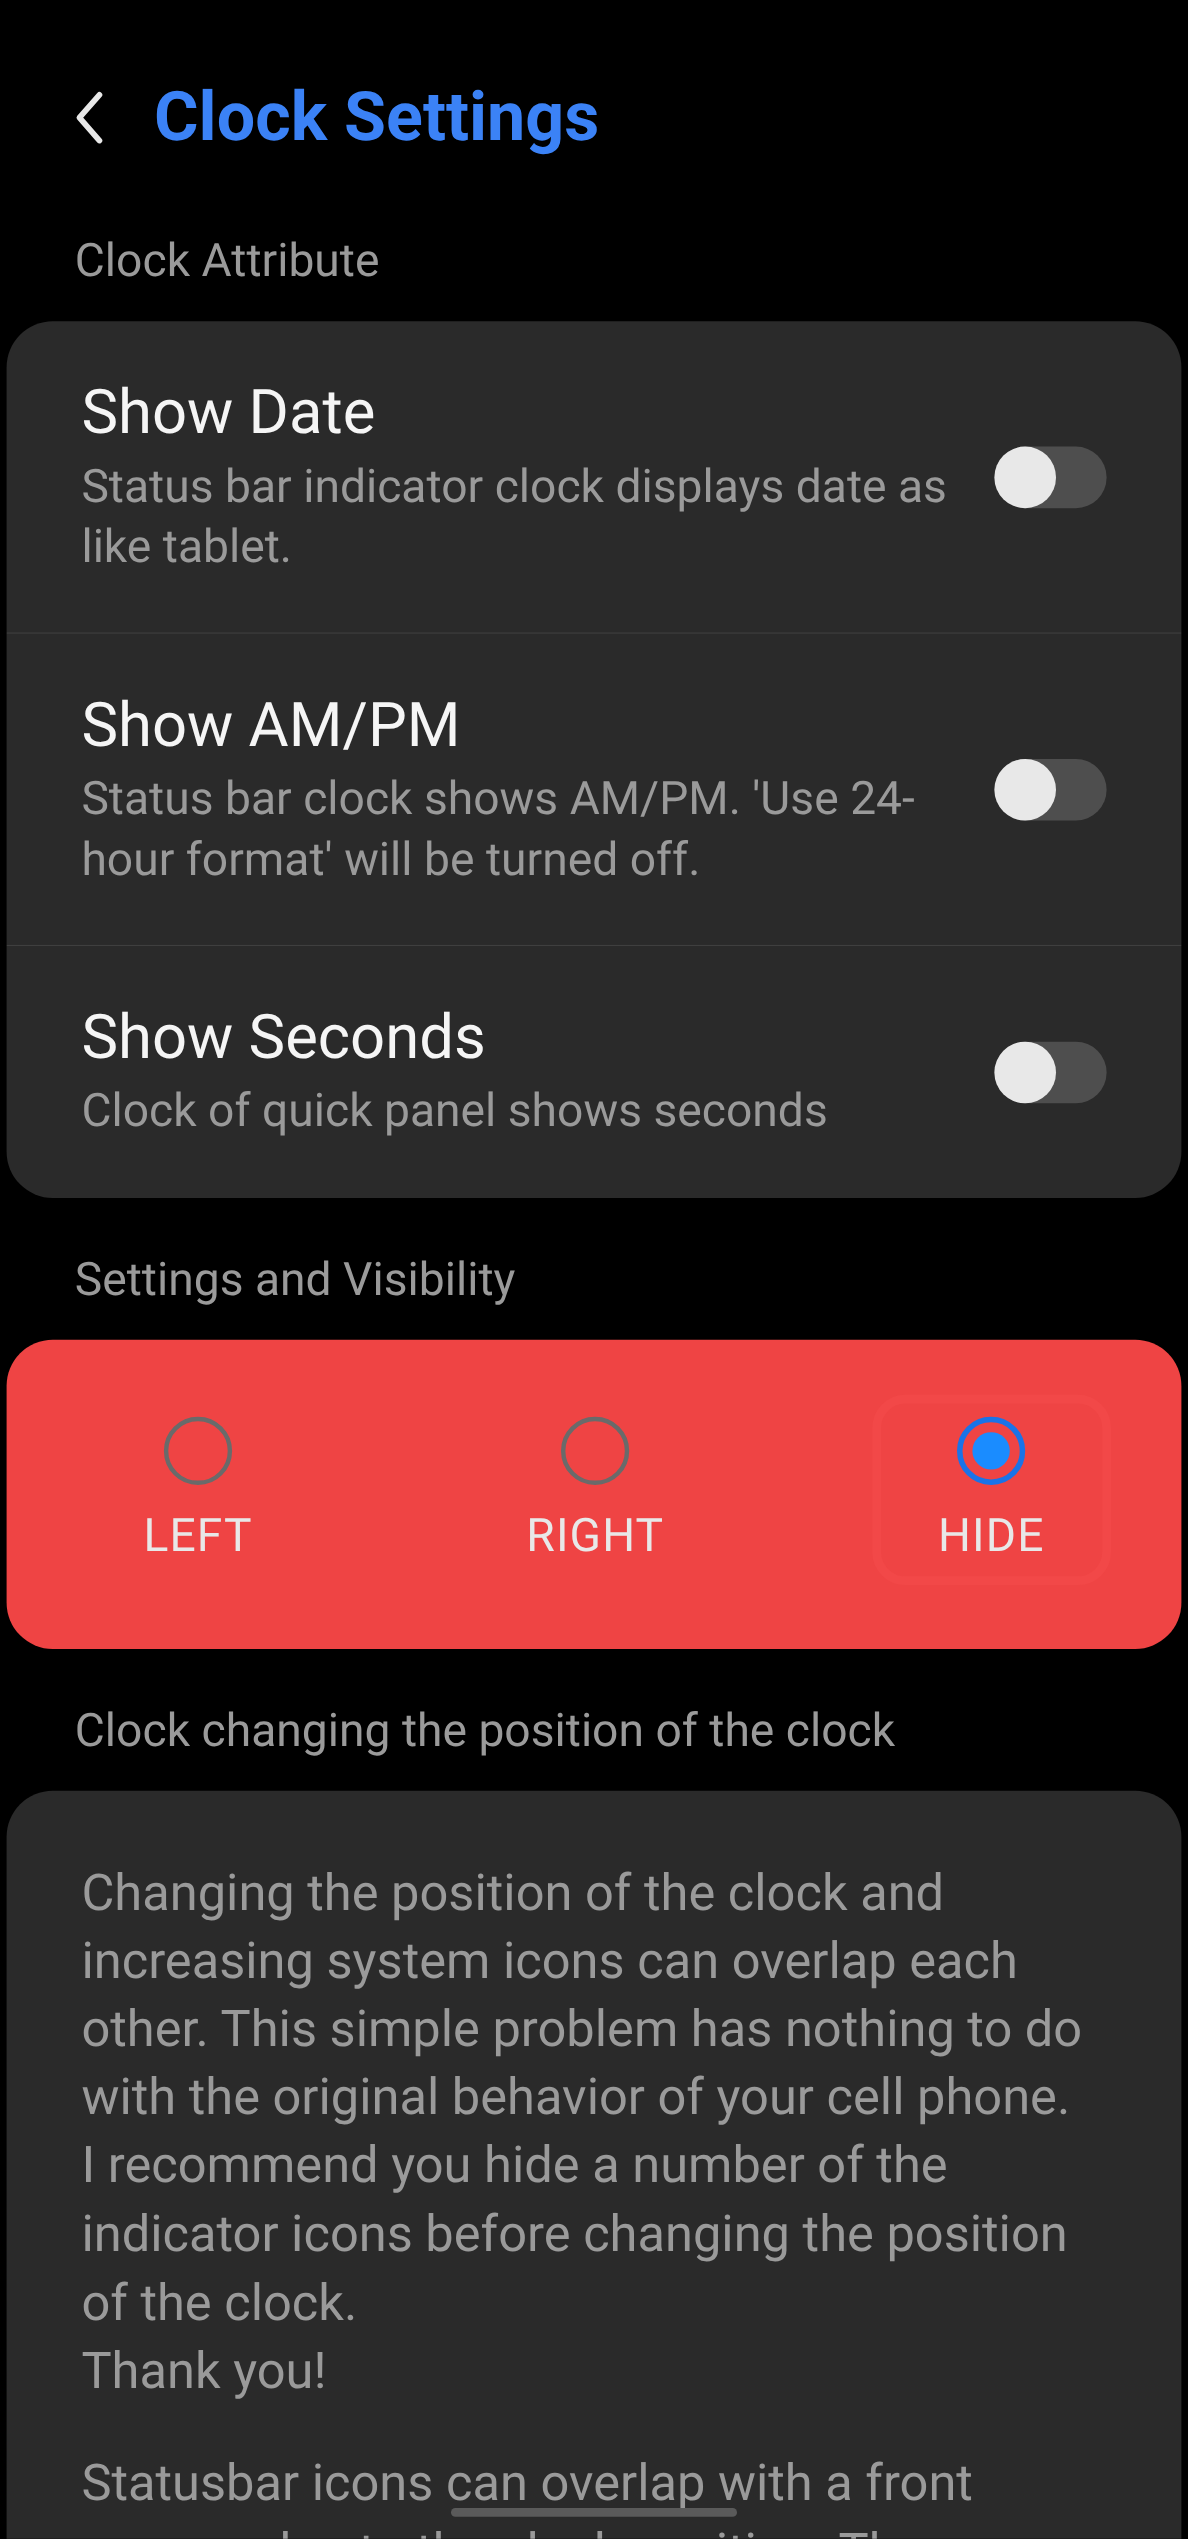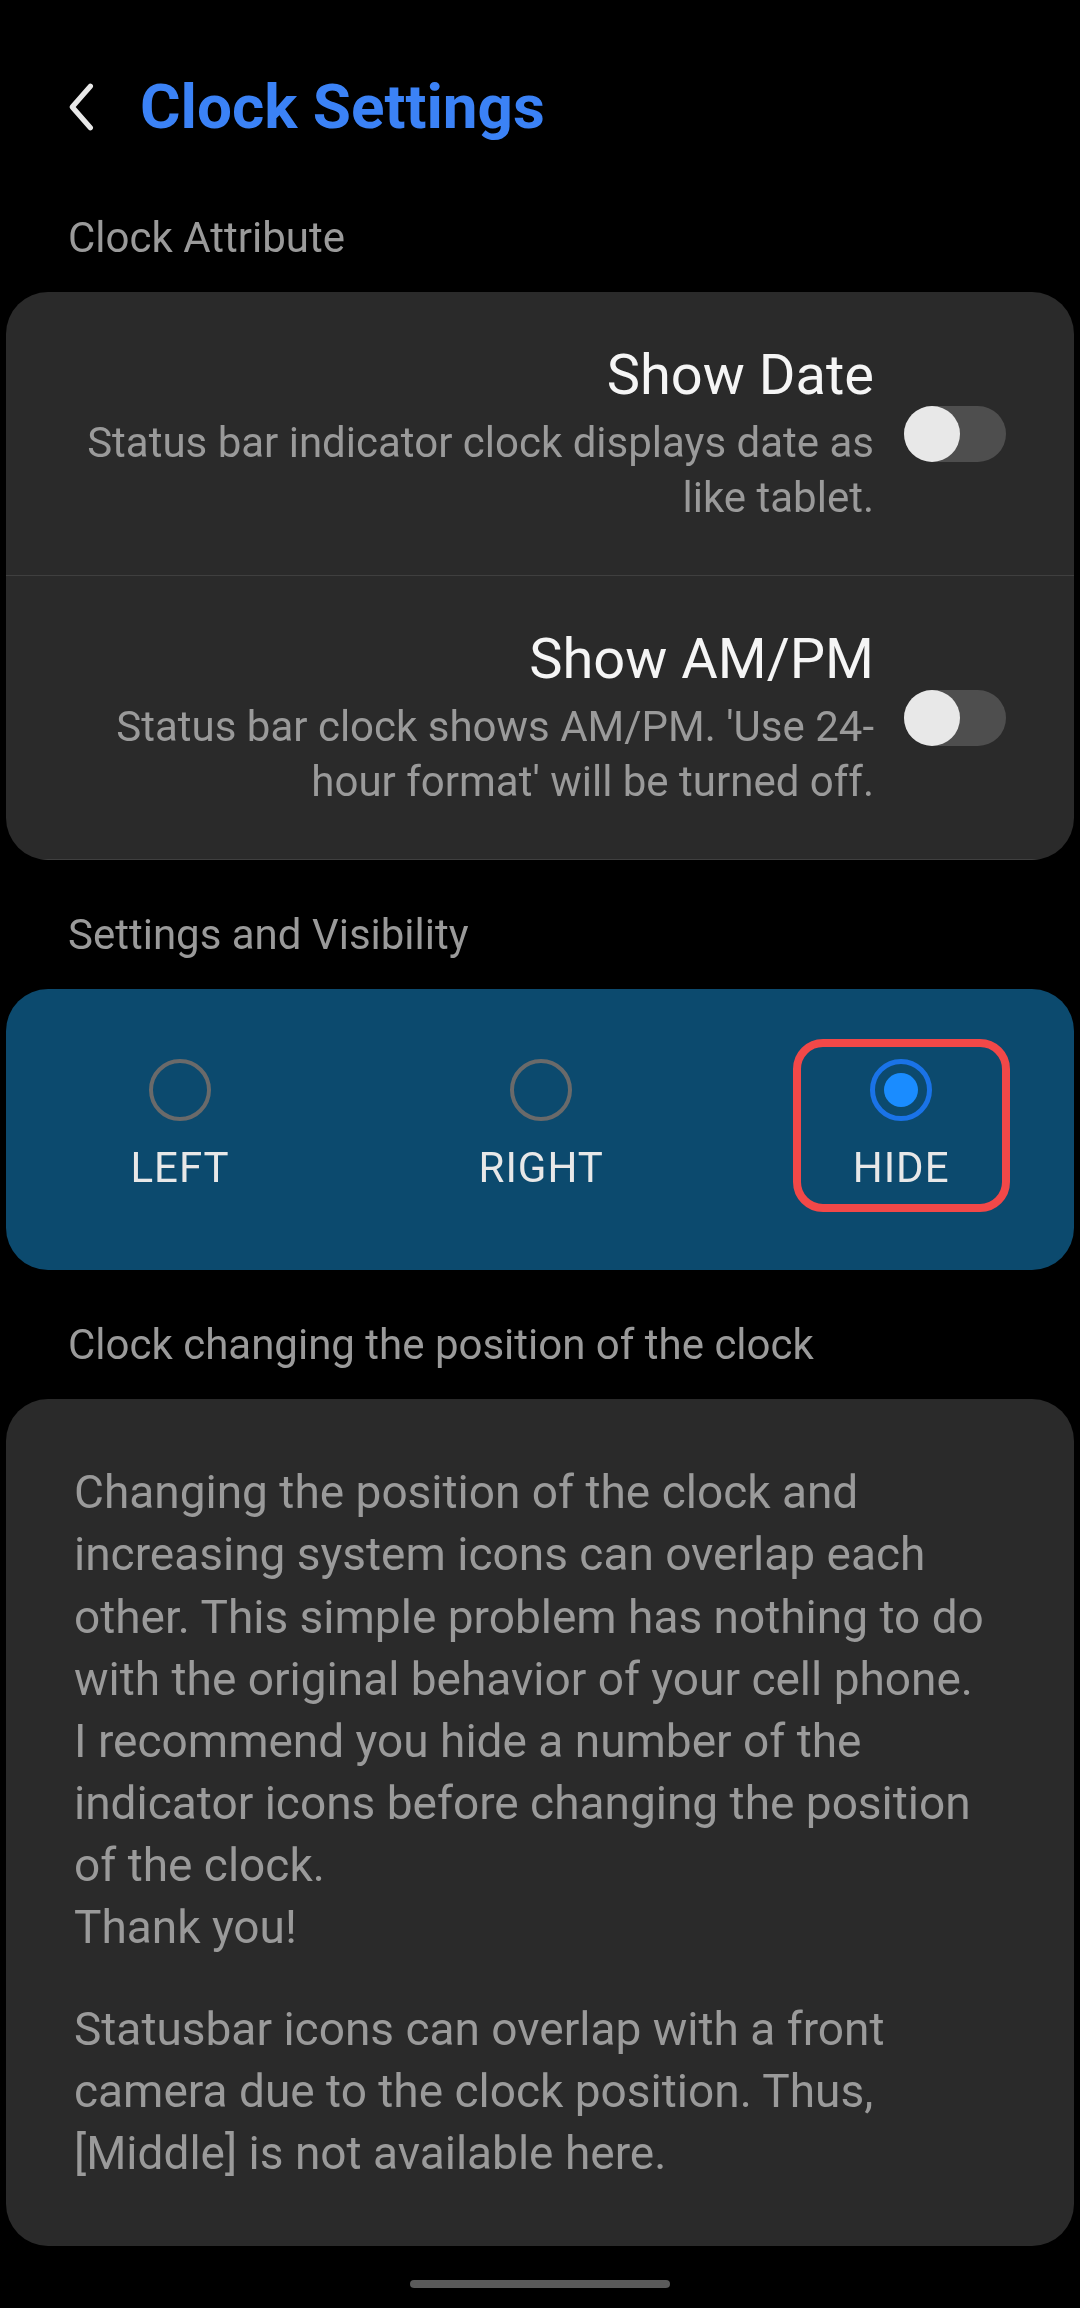--- a/index.html
+++ b/index.html
@@ -54,21 +54,20 @@
     display: flex;
     align-items: center;
     padding: 50px 68px;
     gap: 30px;
   }
   .setting-row.with-divider {
     border-bottom: 1px solid #3f3f3f;
   }
   .setting-text {
     flex: 1;
-    text-align: right;
   }
   .setting-title {
     font-size: 56px;
     font-weight: 400;
     color: #f5f5f5;
     margin-bottom: 8px;
   }
   .setting-desc {
     font-size: 42px;
     font-weight: 400;
@@ -86,21 +85,21 @@
   .toggle-knob {
     width: 56px;
     height: 56px;
     background: #e8e8e8;
     border-radius: 50%;
     position: absolute;
     top: 0;
     left: 0;
   }
   .position-card {
-    background: #0c4a6e;
+    background: #ef4444;
     border-radius: 42px;
     margin: 0 6px;
     padding: 50px 0 58px 0;
     display: flex;
     justify-content: space-around;
     align-items: center;
   }
   .position-option {
     display: flex;
     flex-direction: column;
@@ -192,20 +191,29 @@
   <div class="setting-row with-divider">
     <div class="setting-text">
       <div class="setting-title">Show AM/PM</div>
       <div class="setting-desc">Status bar clock shows AM/PM. 'Use 24-hour format' will be turned off.</div>
     </div>
     <div class="toggle">
       <div class="toggle-knob"></div>
     </div>
   </div>
 
+  <div class="setting-row">
+    <div class="setting-text">
+      <div class="setting-title">Show Seconds</div>
+      <div class="setting-desc">Clock of quick panel shows seconds</div>
+    </div>
+    <div class="toggle">
+      <div class="toggle-knob"></div>
+    </div>
+  </div>
 </div>
 
 <div class="spacer-sm"></div>
 <div class="section-label">Settings and Visibility</div>
 
 <div class="position-card">
   <div class="position-option">
     <div class="radio-outer"></div>
     <div class="position-label">LEFT</div>
   </div>

